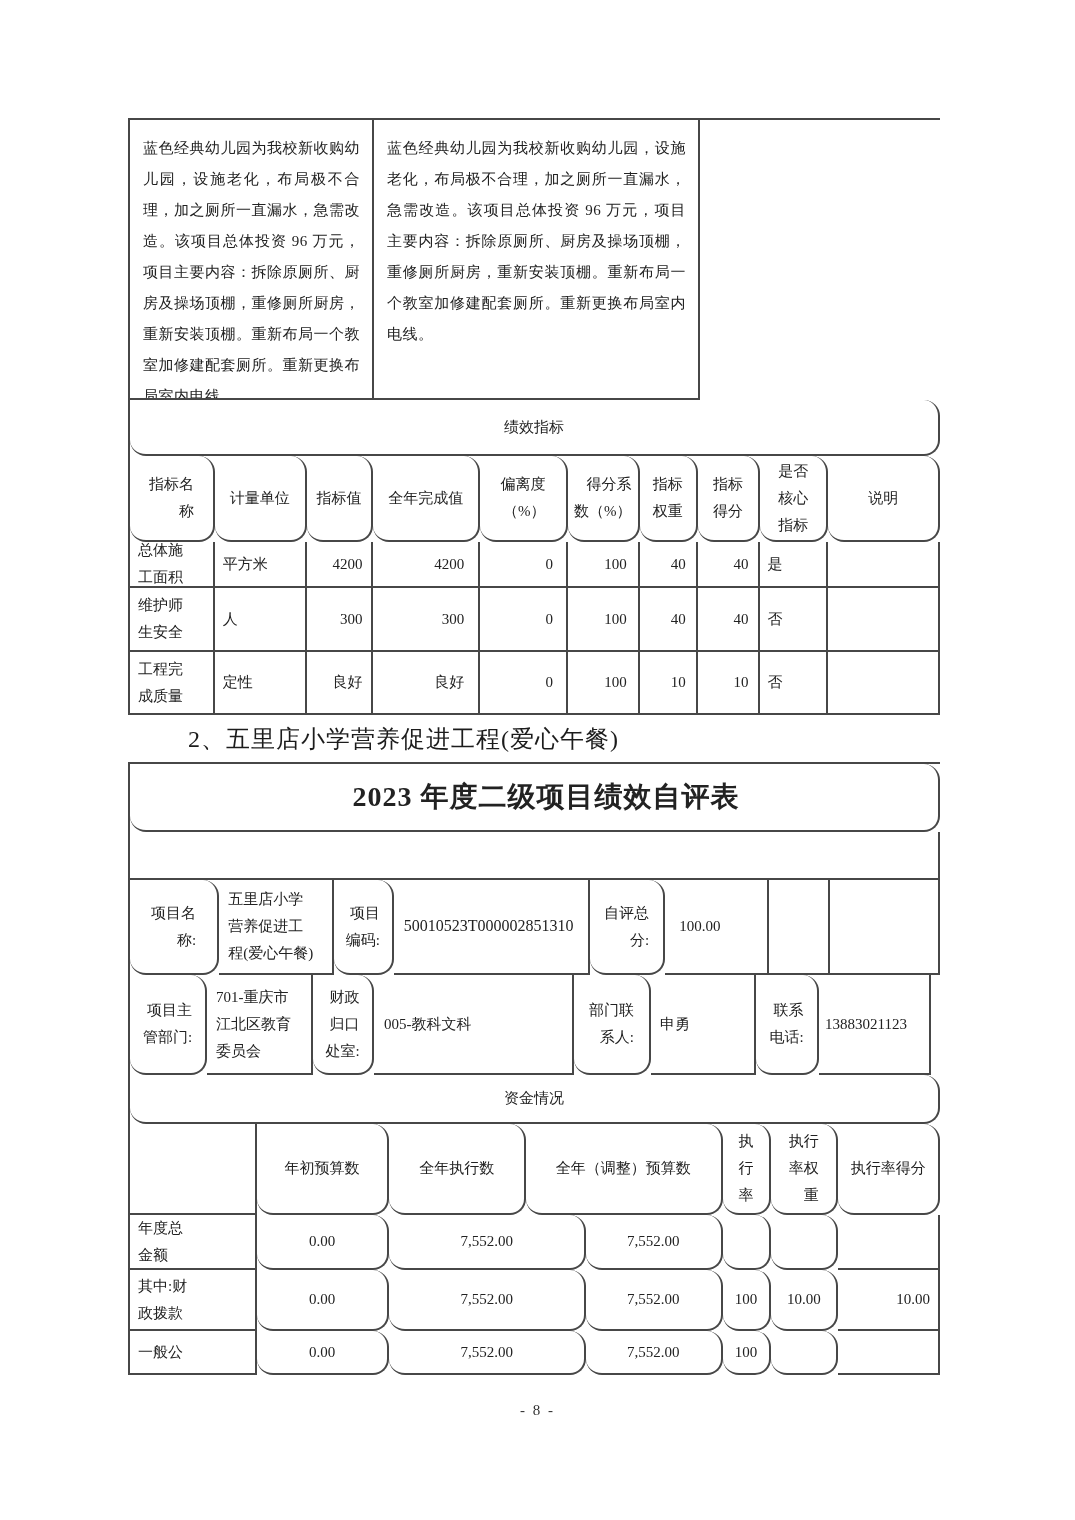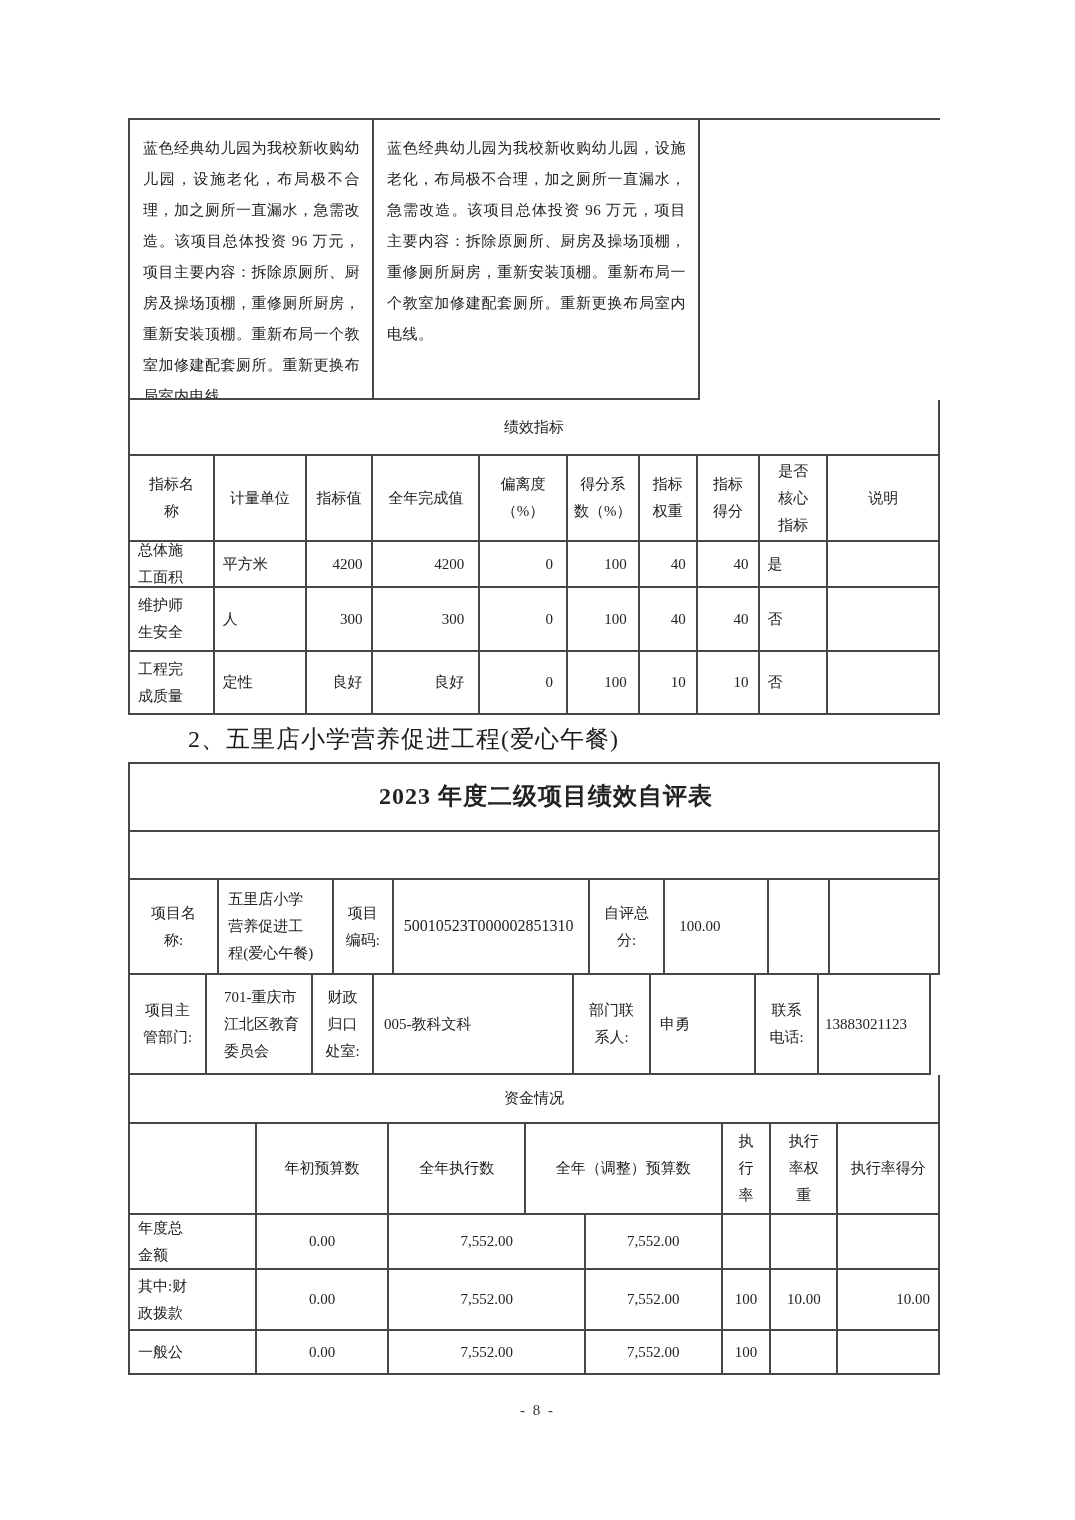--- a/index.html
+++ b/index.html
@@ -4,24 +4,24 @@
 <style>
   html,body{margin:0;padding:0;}
   .page{position:relative;width:1075px;height:1520px;background:#ffffff;
         font-family:"Liberation Serif", serif;color:#222222;overflow:hidden;}
   .content{position:absolute;left:128px;top:118px;width:812px;}
   .t{border-top:2px solid #474747;border-left:2px solid #474747;}
   .r{display:flex;}
   .c{border-right:2px solid #474747;border-bottom:2px solid #474747;box-sizing:border-box;
      white-space:pre-line;font-size:15px;overflow:hidden;}
   .jt{padding:13px 12px 0 13px;text-align:justify;line-height:2.07;letter-spacing:0.5px;}
-  .cc{display:flex;align-items:center;justify-content:center;text-align:center;line-height:1.8;}
+  .cc{display:flex;align-items:center;justify-content:center;text-align:right;line-height:1.8;border-radius:16px;}
   .cl{display:flex;align-items:center;justify-content:flex-start;text-align:left;line-height:1.8;}
   .cr{display:flex;align-items:center;justify-content:flex-end;text-align:right;line-height:1.8;}
-  .big{font-size:24px;font-weight:bold;letter-spacing:1px;padding-left:24px;}
+  .big{font-size:28px;font-weight:bold;letter-spacing:1px;padding-left:24px;}
   .heading{height:47px;display:flex;align-items:center;padding-left:60px;
            font-size:24px;letter-spacing:1px;color:#1c1c1c;}
   .footer{position:absolute;left:0;top:1402px;width:1075px;text-align:center;
           font-size:15px;color:#333;letter-spacing:2px;}
   .num{letter-spacing:0;}
 </style>
 </head>
 <body>
 
 <div class="page">
@@ -115,21 +115,21 @@
         <div class="c cl num" style="width:200px;padding-left:10px;font-size:16px">50010523T000002851310</div>
         <div class="c cc" style="width:77px">自评总
 分:</div>
         <div class="c cl num" style="width:105px;padding-left:14px">100.00</div>
         <div class="c" style="width:63px"></div>
         <div class="c" style="width:112px"></div>
       </div>
       <div class="r" style="height:100px">
         <div class="c cc" style="width:77px">项目主
 管部门:</div>
-        <div class="c cl" style="width:106px;padding-left:17px">701-重庆市
+        <div class="c cl" style="width:106px;padding-left:9px">701-重庆市
 江北区教育
 委员会</div>
         <div class="c cc" style="width:61px">财政
 归口
 处室:</div>
         <div class="c cl" style="width:200px;padding-left:10px">005-教科文科</div>
         <div class="c cc" style="width:77px">部门联
 系人:</div>
         <div class="c cl" style="width:105px;padding-left:9px">申勇</div>
         <div class="c cc" style="width:63px">联系

